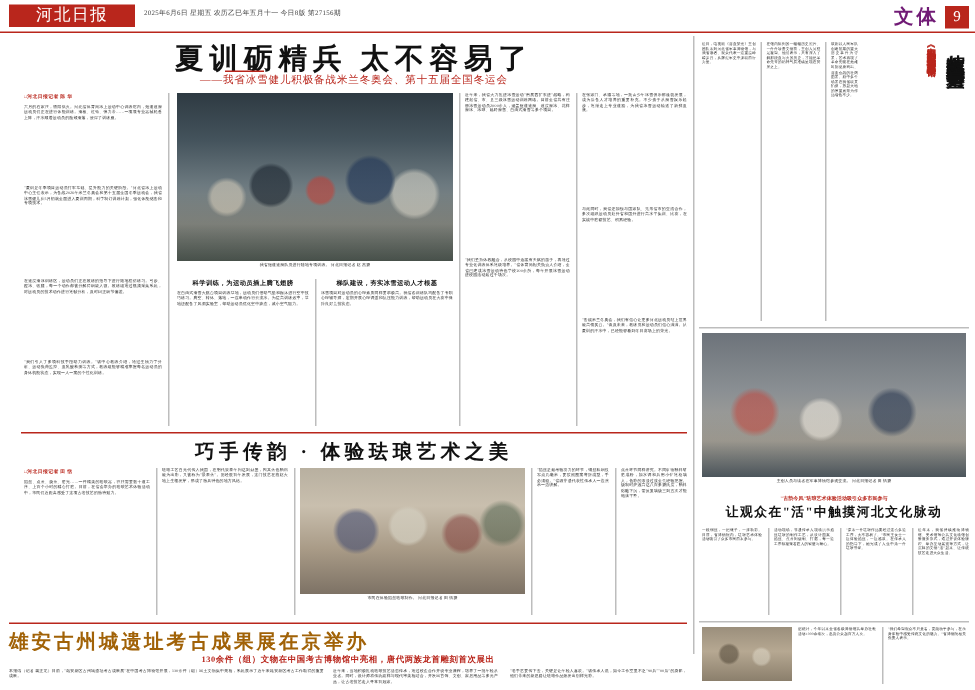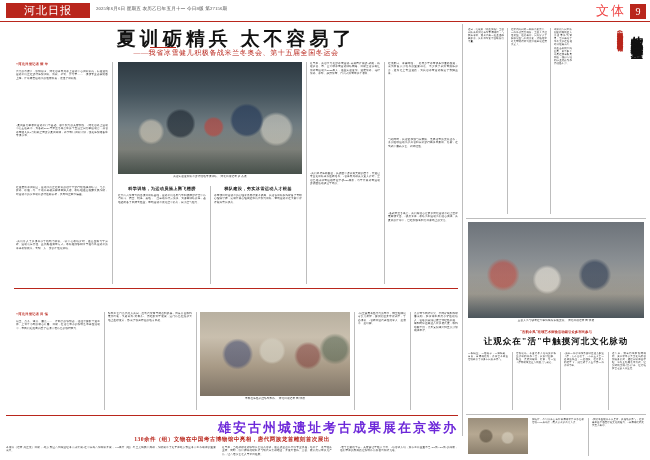--- a/index.html
+++ b/index.html
@@ -32,21 +32,21 @@
   }
   .mh-date{
     position:absolute;left:96px;top:6px;
     font-size:4.6px;color:#444;letter-spacing:.2px;
   }
   .mh-right{
     position:absolute;right:4px;top:2px;
     display:flex;align-items:center;gap:4px;
   }
   .mh-sect{
-    font-size:13px;font-weight:normal;color:#ef4444;letter-spacing:2px;
+    font-size:13px;font-weight:bold;color:#701a75;letter-spacing:2px;
   }
   .mh-num{
     width:16px;height:15px;background:#b9261c;color:#fff;
     font-size:10px;line-height:15px;text-align:center;
   }
 
   
   .col-rule{position:absolute;background:#bdbdbd;width:1px;}
   .hrule{position:absolute;background:#bdbdbd;height:1px;}
 
@@ -153,21 +153,21 @@
   .hl2-line-top{position:absolute;left:14px;top:288px;width:444px;height:1px;background:#b9261c;}
   .hl2{
     position:absolute;left:14px;top:292px;width:444px;
     text-align:center;font-size:13px;font-weight:bold;color:#111;letter-spacing:3px;
   }
 
   
   .hl3-line{position:absolute;left:6px;top:415px;width:452px;height:1px;background:#b9261c;}
   .hl3{
     position:absolute;left:6px;top:419px;width:452px;
-    text-align:right;font-size:13px;font-weight:bold;color:#6d28d9;letter-spacing:2px;
+    text-align:left;font-size:13px;font-weight:bold;color:#a16207;letter-spacing:2px;
   }
   .hl3-sub{
     position:absolute;left:6px;top:436px;width:452px;
     text-align:center;font-size:5.6px;color:#b9261c;font-weight:bold;letter-spacing:.4px;
   }
 
   
   .vert-wrap{
     position:absolute;right:6px;top:26px;width:68px;height:190px;
     display:flex;flex-direction:row-reverse;justify-content:flex-start;gap:3px;
@@ -236,20 +236,21 @@
   <div class="txt" style="left:310px;top:62px;width:70px;height:108px;">近年来，我省大力推进冰雪运动"南展西扩东进"战略，构建起省、市、县三级冰雪运动训练网络。目前全省共有注册冰雪运动员2000余人，涵盖短道速滑、速度滑冰、花样滑冰、冰球、越野滑雪、自由式滑雪等多个项目。</div>
   <div class="txt" style="left:310px;top:172px;width:70px;height:112px;">"我们坚持体教融合，从校园中选拔有天赋的苗子，再通过专业化训练体系逐级培养。"省体育局相关负责人介绍，全省已建成冰雪运动特色学校200余所，每年开展冰雪运动进校园活动超过千场次。</div>
 
   <div class="col-rule" style="left:384px;top:62px;height:222px;"></div>
 
   <div class="txt" style="left:388px;top:62px;width:70px;height:74px;">在张家口、承德等地，一批青少年冰雪俱乐部蓬勃发展，成为后备人才培养的重要补充。不少孩子从滑雪娱乐起步，逐渐走上专业道路，为我省冰雪运动输送了新鲜血液。</div>
   <div class="txt" style="left:388px;top:138px;width:70px;height:72px;">与此同时，我省还加强与国家队、兄弟省市的交流合作，多次组织运动员赴外省和国外进行高水平集训、比赛，在实战中磨砺技艺、积累经验。</div>
   <div class="txt" style="left:388px;top:212px;width:70px;height:72px;">"备战米兰冬奥会，我们有信心让更多河北运动员站上世界最高领奖台。"谈及未来，教练员和运动员们信心满满。从夏训的汗水中，已经能够看到冬日赛场上的荣光。</div>
 
   <div class="hl2-line-top"></div>
+  <div class="hl2">巧手传韵 · 体验珐琅艺术之美</div>
 
   <div class="redtag" style="left:16px;top:312px;">□河北日报记者 田 恬</div>
 
   <div class="txt" style="left:16px;top:320px;width:84px;height:90px;">掐丝、点蓝、烧蓝、磨光……一件精美的珐琅器，往往需要数十道工序、上百个小时的精心打磨。日前，在省会举办的珐琅艺术体验活动中，市民们近距离感受了这项古老技艺的独特魅力。</div>
   <div class="col-rule" style="left:104px;top:312px;height:98px;"></div>
 
   <div class="txt" style="left:108px;top:312px;width:84px;height:98px;">珐琅工艺自元代传入我国，在明代景泰年间达到鼎盛，因其蓝色釉料最为出彩，又被称为"景泰蓝"。历经数百年发展，这门技艺在燕赵大地上生根发芽，形成了独具特色的地方风格。</div>
   <div class="col-rule" style="left:196px;top:312px;height:98px;"></div>
 
   <div class="photo enamel" style="left:200px;top:312px;width:150px;height:84px;"></div>

